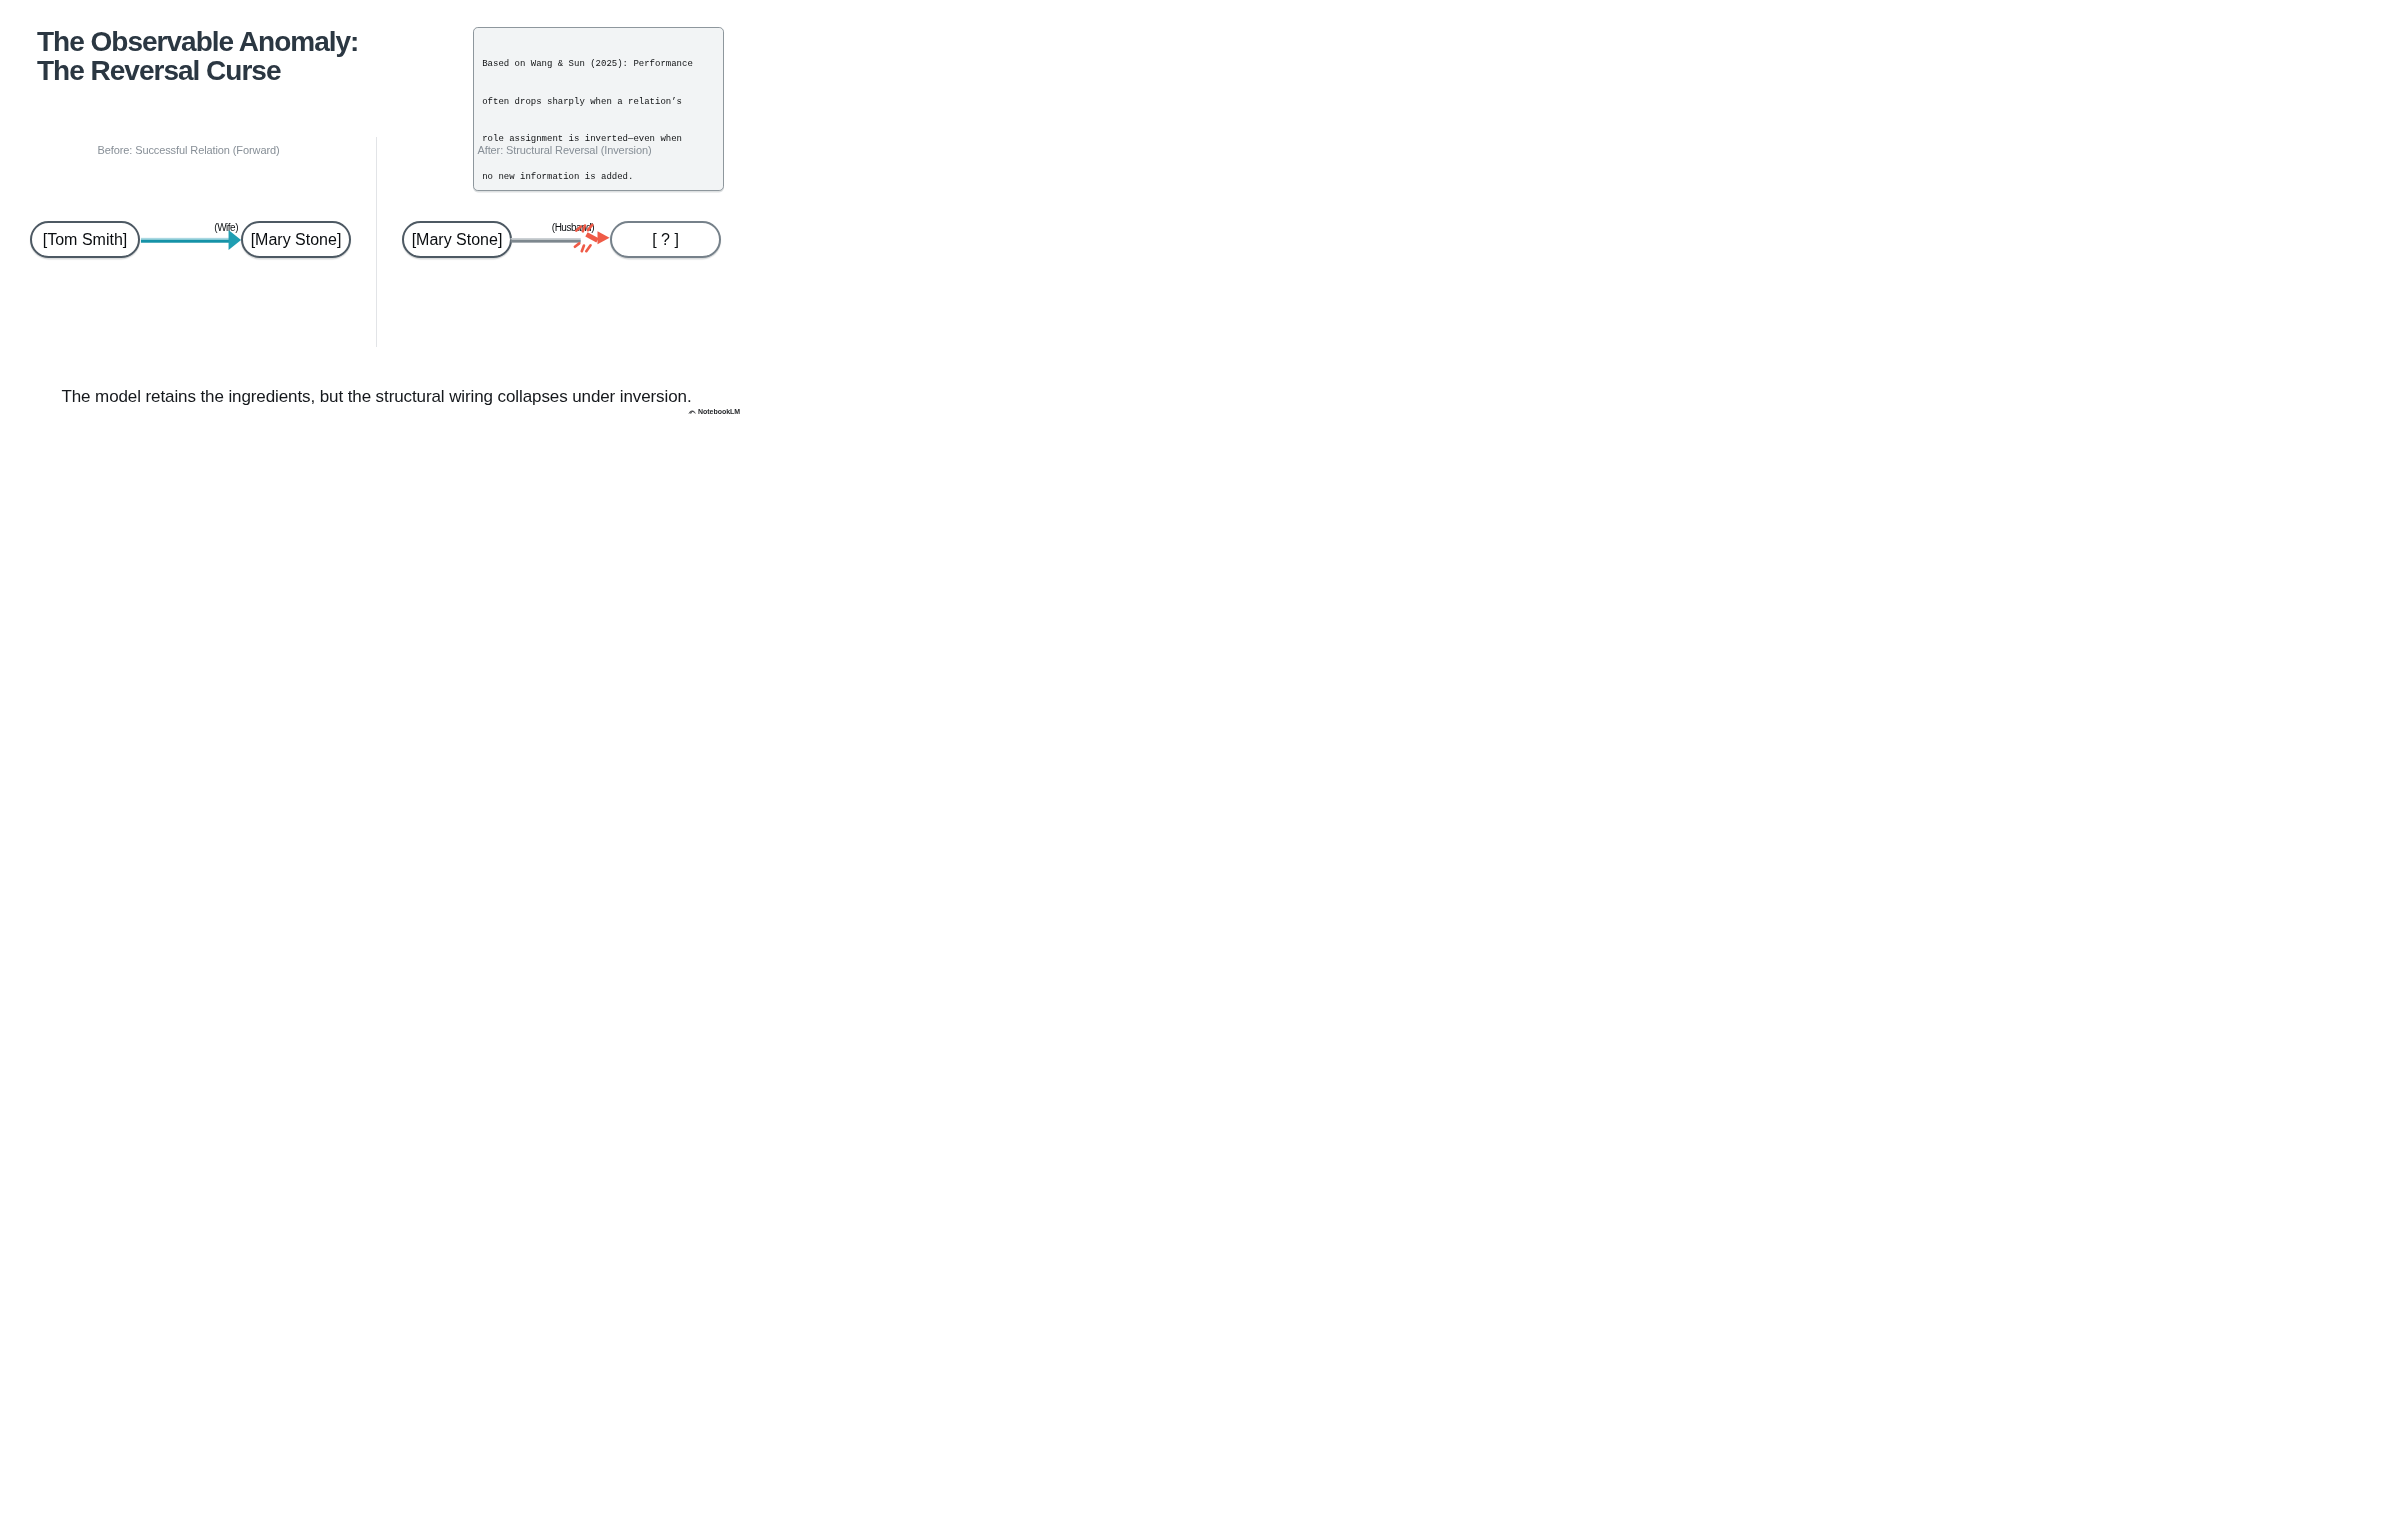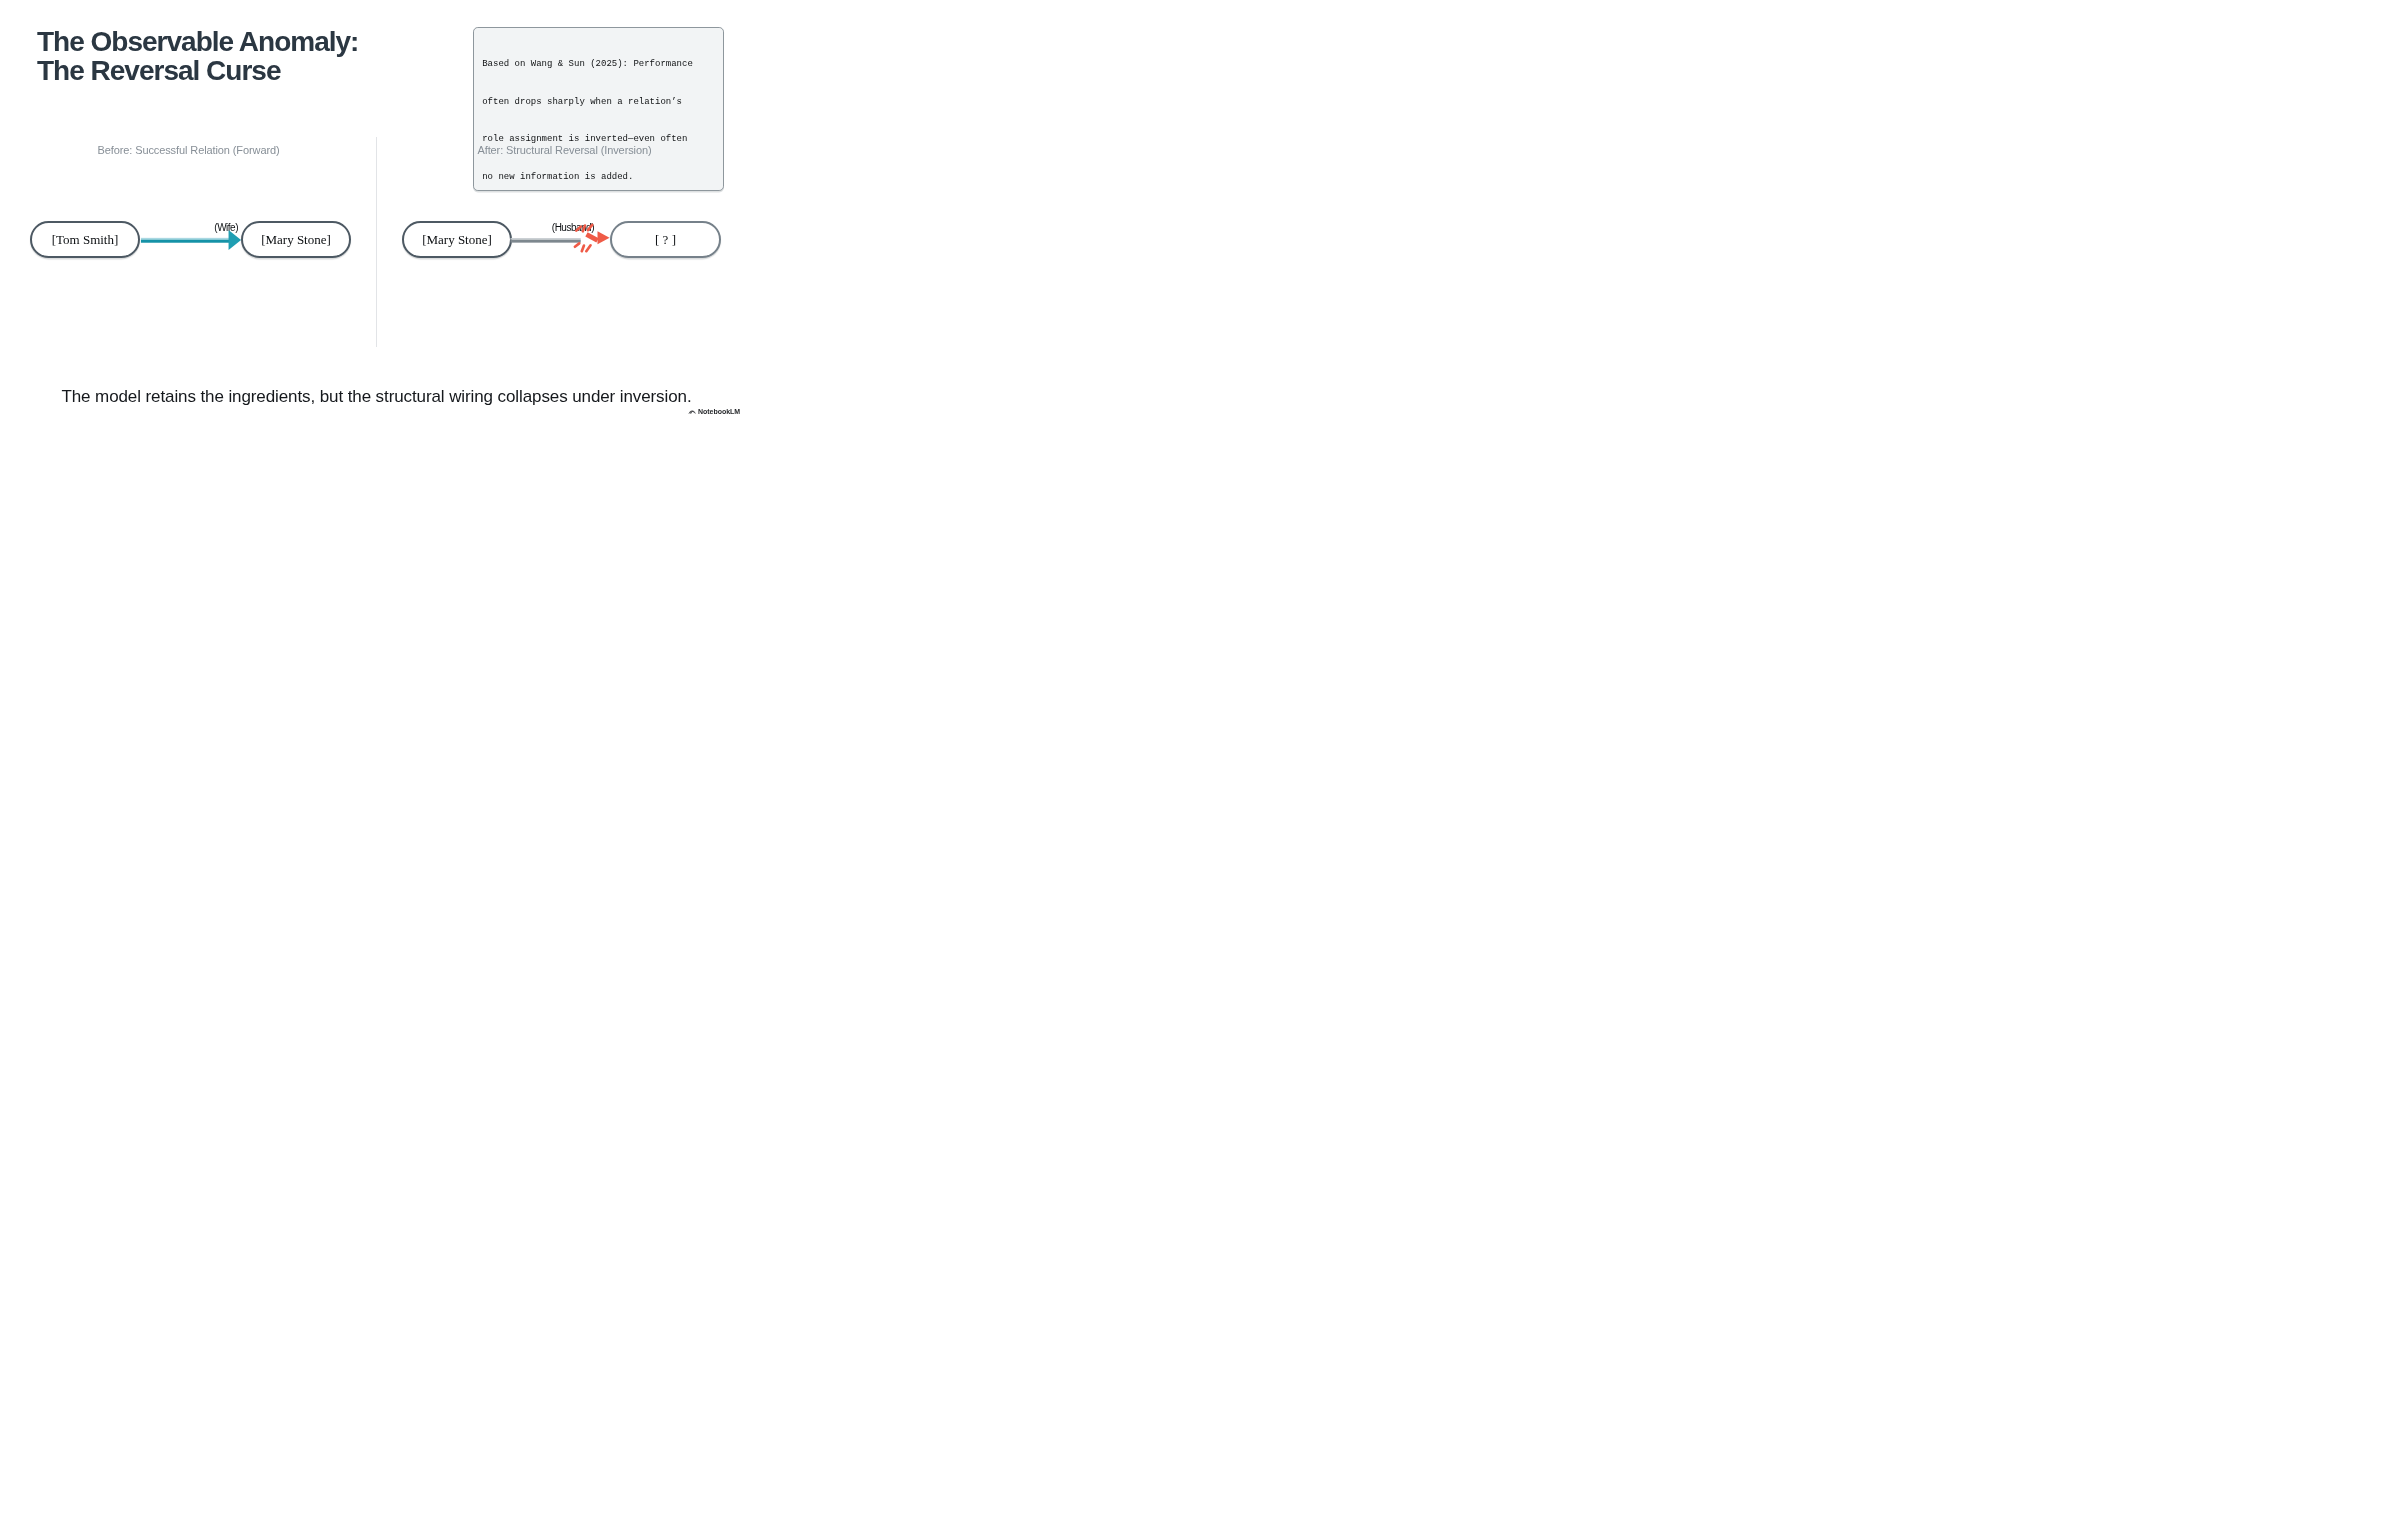--- a/index.html
+++ b/index.html
@@ -25,22 +25,22 @@
   .panel-header.left{left:0;width:377px;}
   .panel-header.right{left:377px;width:375px;}
 
   .divider{left:376px;top:137px;width:1.4px;height:210px;
     background:var(--divider,#e2e4e7);}
 
   .node{top:221px;height:37px;box-sizing:border-box;background:#ffffff;
     border:2.4px solid var(--node_border,#4d5963);border-radius:19px;
     display:flex;align-items:center;justify-content:center;
     box-shadow:0 1.4px 1px rgba(40,50,58,0.18);}
-  .node .node-text{font-family:Liberation Serif, serif;
-    font-size:13px;color:var(--node_text,#0a0d10);white-space:pre;}
+  .node .node-text{font-family:Liberation Sans, sans-serif;
+    font-size:16px;color:var(--node_text,#0a0d10);white-space:pre;}
   .node.unknown{border-color:var(--unknown_border,#76818a);}
 
   .relation-label{top:222px;width:96px;text-align:right;
     font-family:Liberation Sans, sans-serif;
     font-size:10px;letter-spacing:-0.5px;color:#0c0f12;}
 
   .spark{stroke:var(--break_red,#ef5b47);stroke-width:5.5;stroke-linecap:round;}
   .red-bar{stroke:var(--break_red,#ef5b47);stroke-width:10;stroke-linecap:butt;}
 
   .caption{left:0;top:387px;width:753px;text-align:center;font-size:17px;
@@ -56,21 +56,21 @@
 <div class="viewport">
 
   <div class="abs title">
     <div>The Observable Anomaly:</div>
     <div>The Reversal Curse</div>
   </div>
 
   <div class="abs callout">
     <div class="line">Based on Wang &amp; Sun (2025): Performance</div>
     <div class="line">often drops sharply when a relation’s</div>
-    <div class="line">role assignment is inverted—even often</div>
+    <div class="line">role assignment is inverted—even when</div>
     <div class="line">no new information is added.</div>
   </div>
 
   <div class="abs panel-header left">Before: Successful Relation (Forward)</div>
   <div class="abs panel-header right">After: Structural Reversal (Inversion)</div>
 
   <div class="abs divider"></div>
 
   <div class="abs node" style="left:30px;width:110px;">
     <span class="node-text">[Tom Smith]</span>

